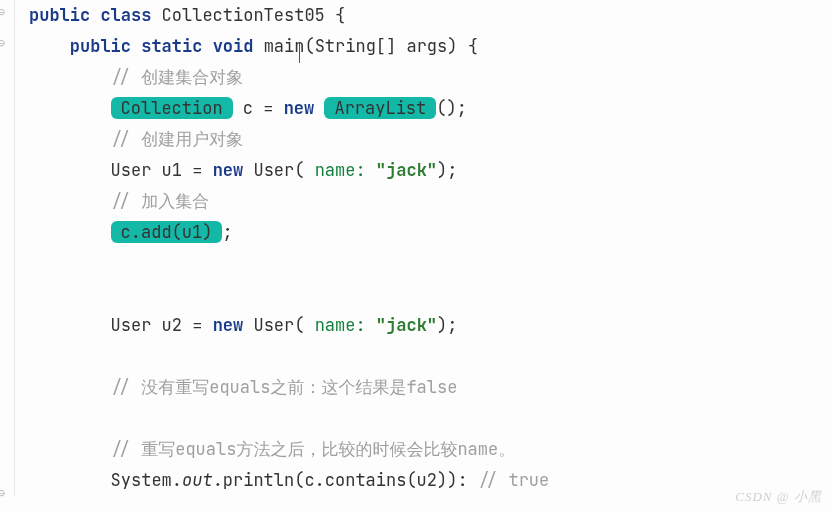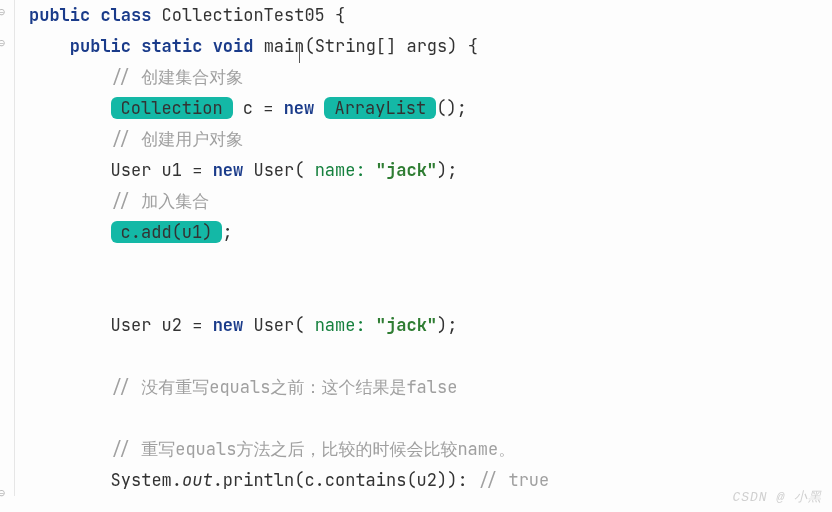--- a/index.html
+++ b/index.html
@@ -53,21 +53,21 @@
     height: 21px;
     border-left: 1px solid #555;
     pointer-events: none;
   }
   .watermark {
     position: absolute;
     right: 10px;
     bottom: 6px;
     color: #d0d0d0;
     font-size: 13px;
-    font-family: Liberation Mono, monospace;
+    font-family: Liberation Serif, serif;
     font-style: italic;
     letter-spacing: 1px;
   }
 </style>
 </head>
 <body>
 
 <div class="gutter">
   <span class="fold" style="top:4px">⊖</span>
   <span class="fold" style="top:35px">⊖</span>

